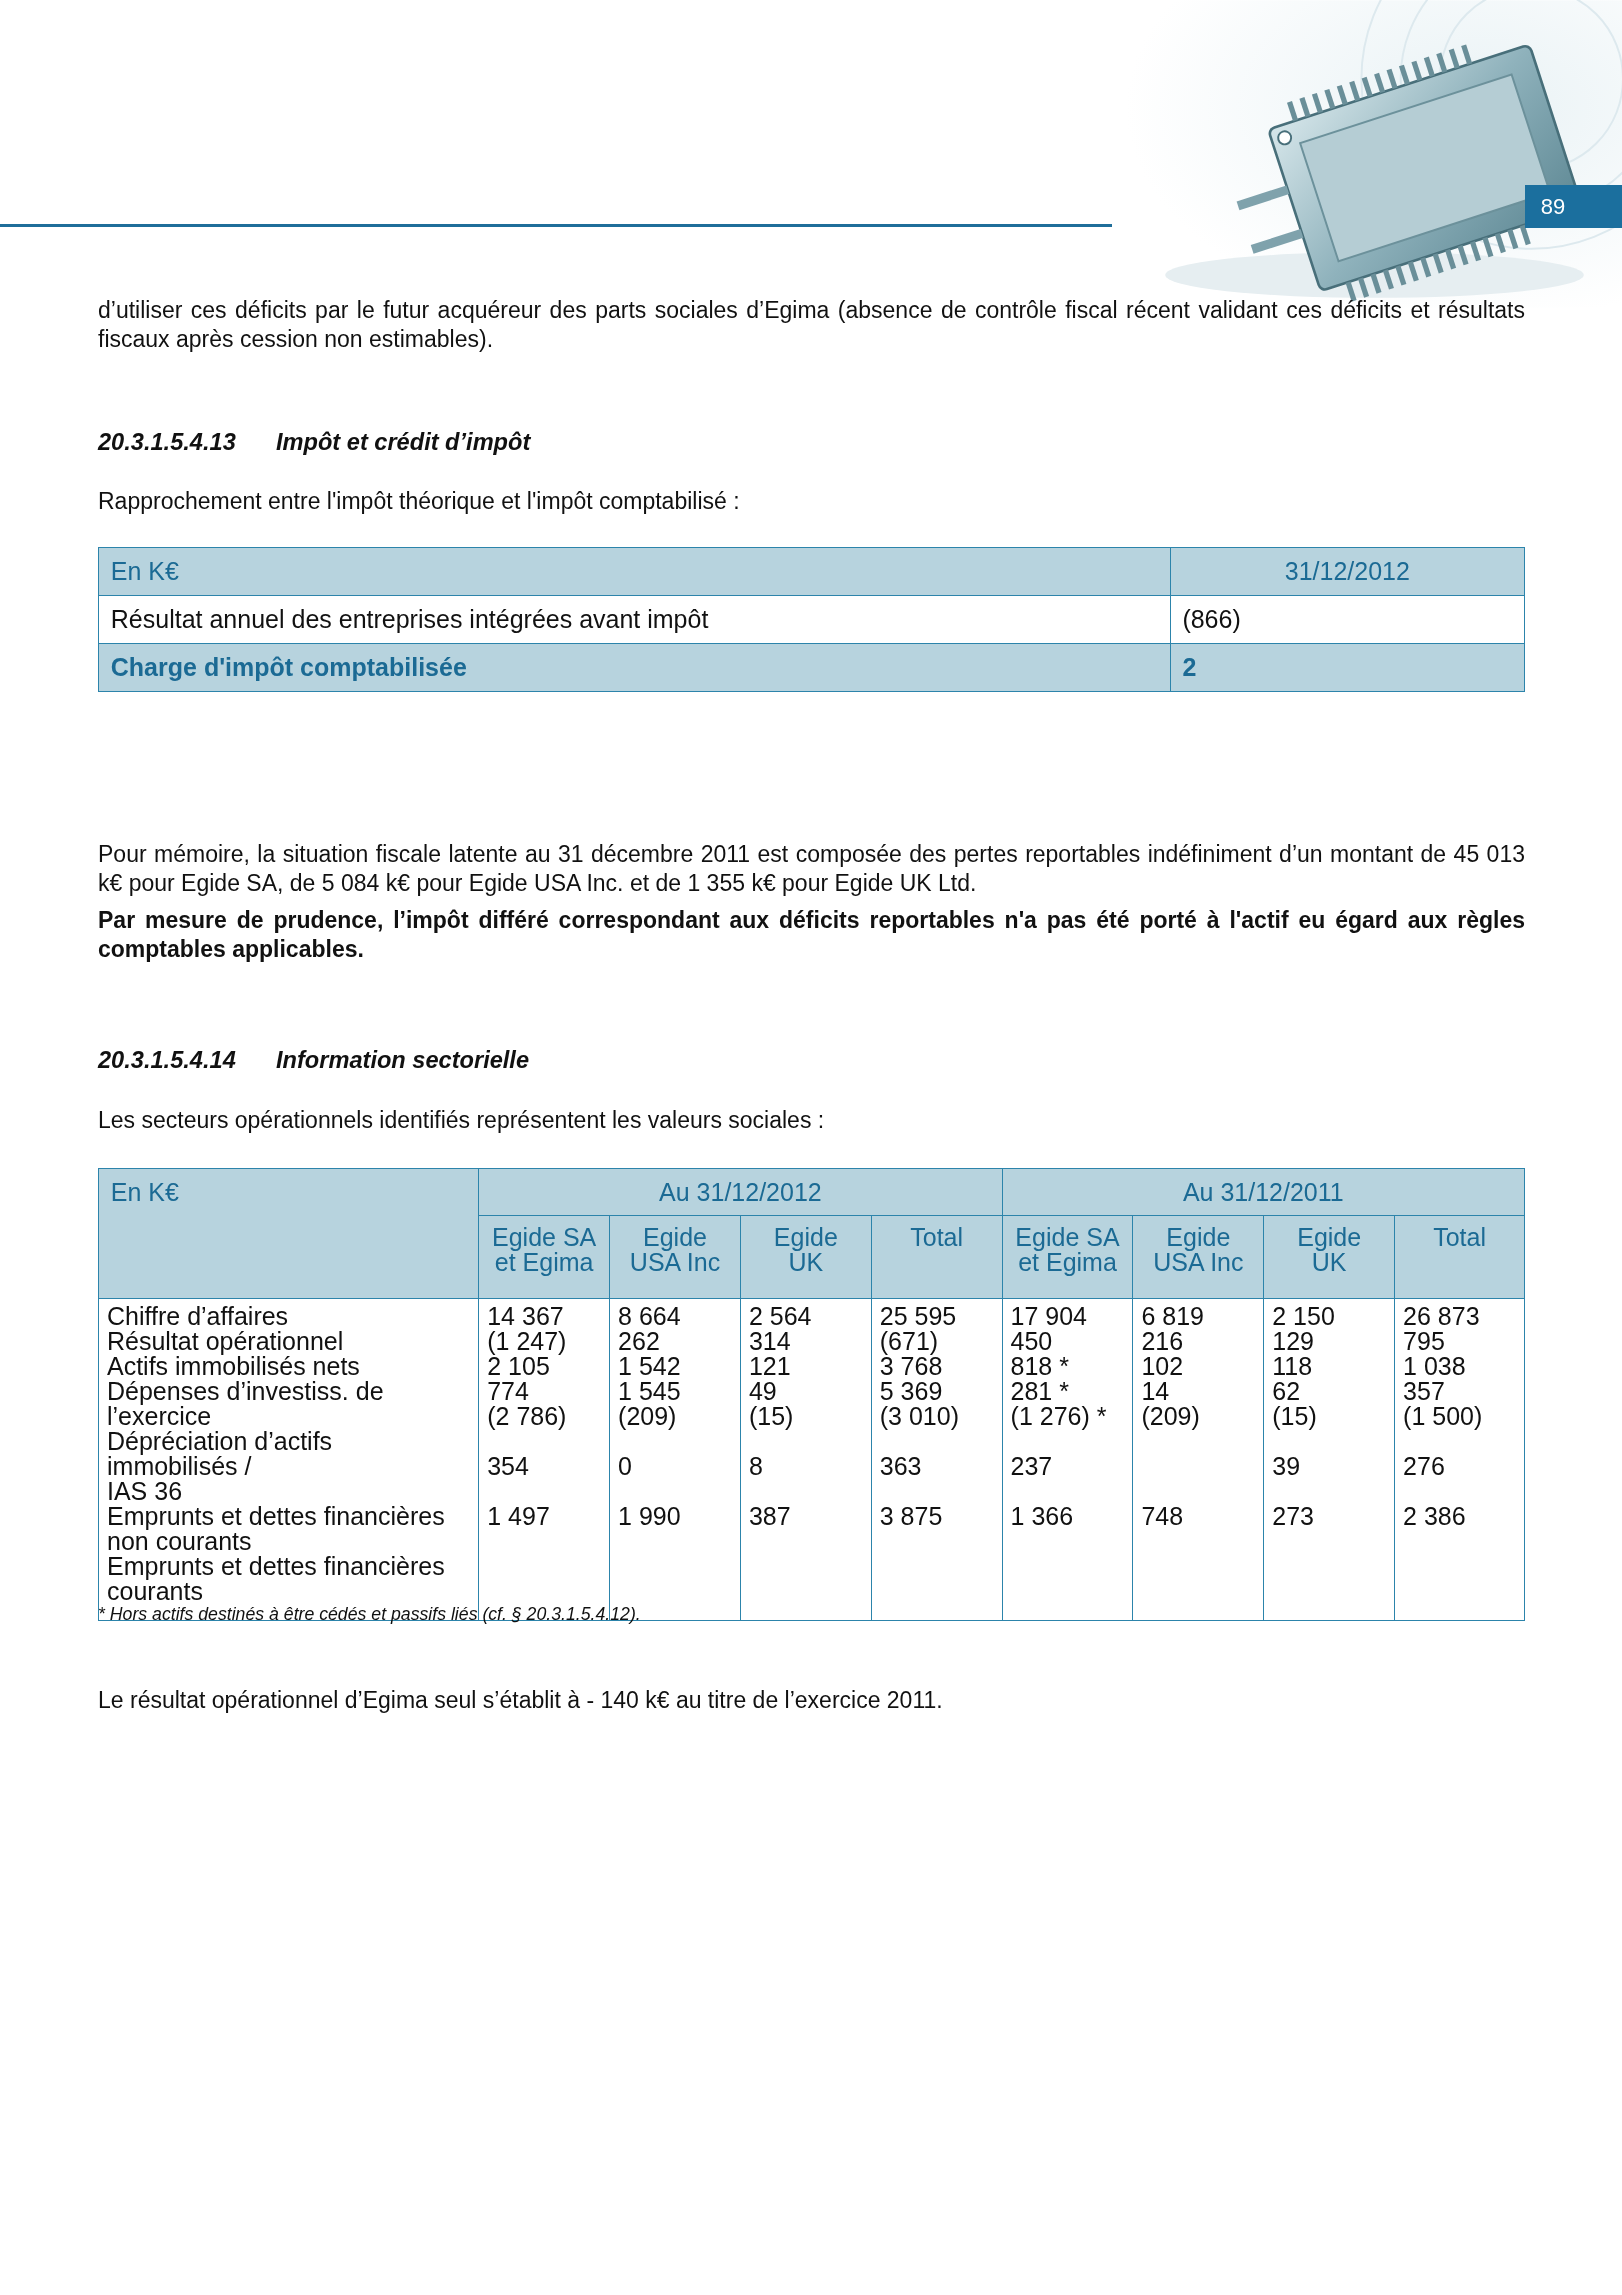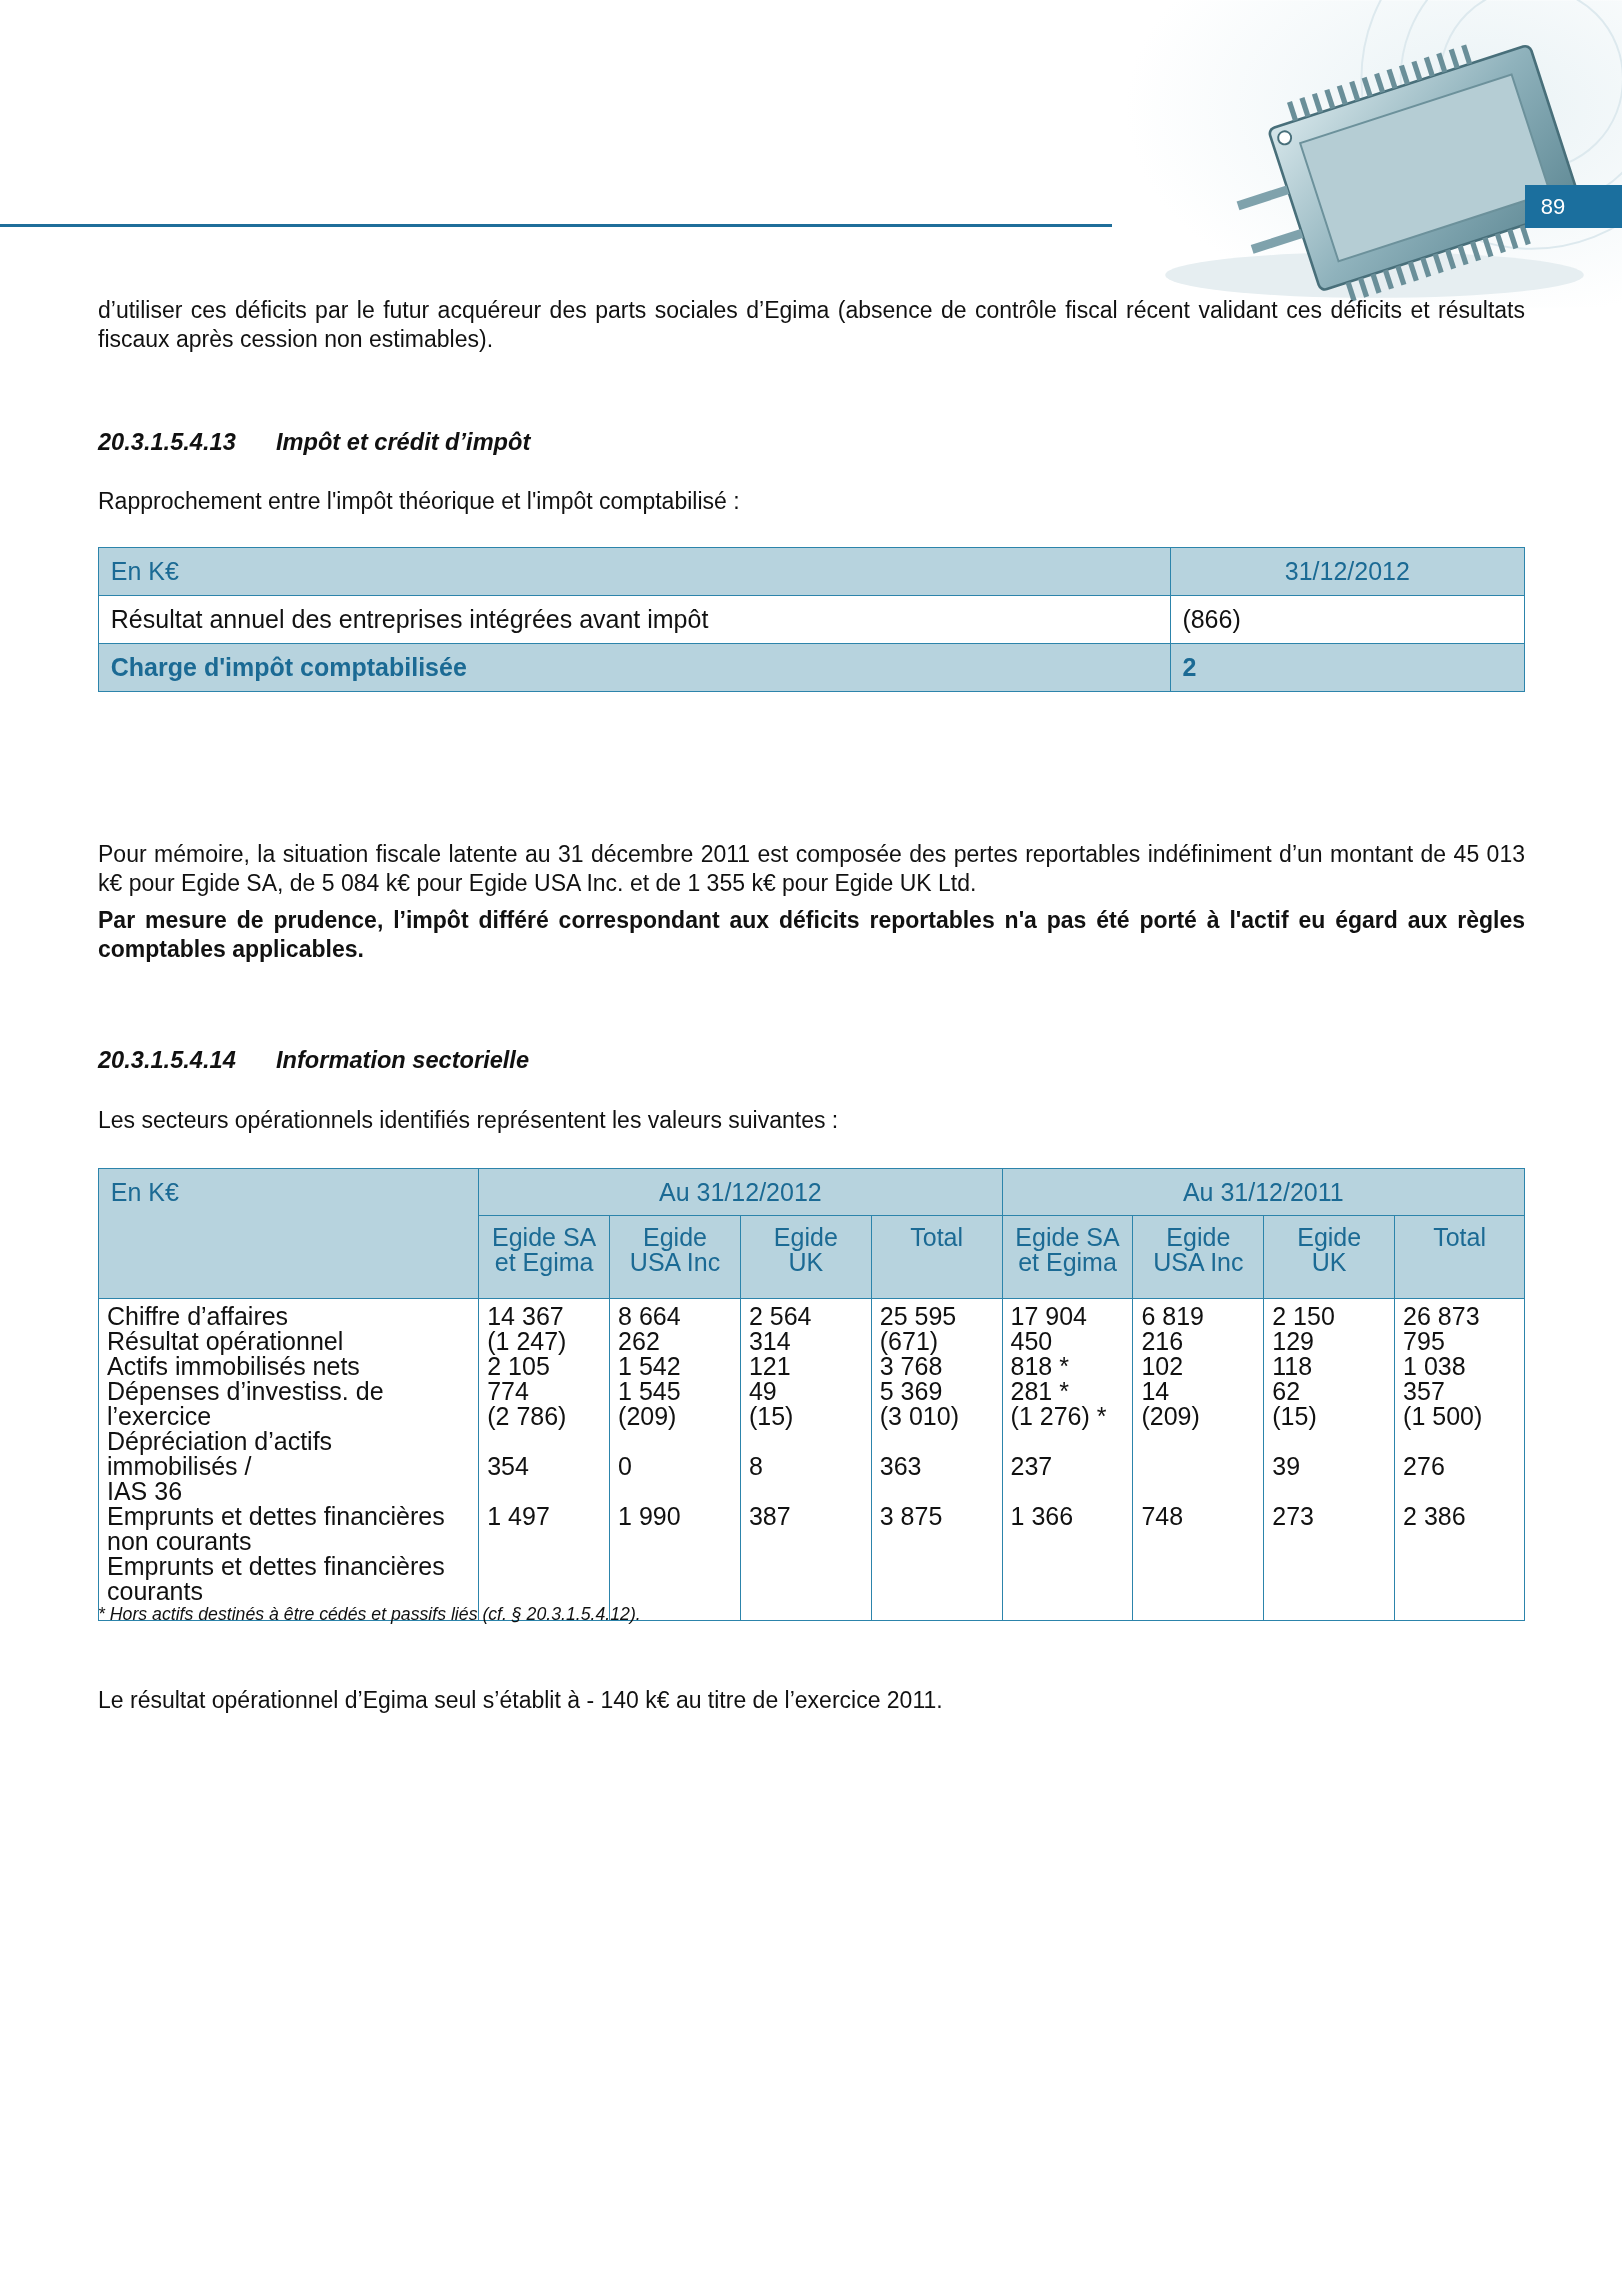--- a/index.html
+++ b/index.html
@@ -139,21 +139,21 @@
 </tbody>
   </table>
 
 <p class="para" style="top:840px; margin:0;">Pour mémoire, la situation fiscale latente au 31 décembre 2011 est composée des pertes reportables indéfiniment d’un montant de 45 013 k€ pour Egide SA, de 5 084 k€ pour Egide USA Inc. et de 1 355 k€ pour Egide UK Ltd.</p>
 <p class="para" style="top:906px; margin:0;font-weight:bold;">Par mesure de prudence, l’impôt différé correspondant aux déficits reportables n'a pas été porté à l'actif eu égard aux règles comptables applicables.</p>
 
 <div class="heading" style="top:1047px;">
   <span class="num">20.3.1.5.4.14</span><span>Information sectorielle</span>
 </div>
 
-<p class="para" style="top:1106px; margin:0;">Les secteurs opérationnels identifiés représentent les valeurs suivantes :</p>
+<p class="para" style="top:1106px; margin:0;">Les secteurs opérationnels identifiés représentent les valeurs sociales :</p>
 
 <table class="t2">
   <colgroup>
     <col style="width:381px">
       <col style="width:131px">
       <col style="width:131px">
       <col style="width:131px">
       <col style="width:131px">
     <col style="width:131px">
       <col style="width:131px">

